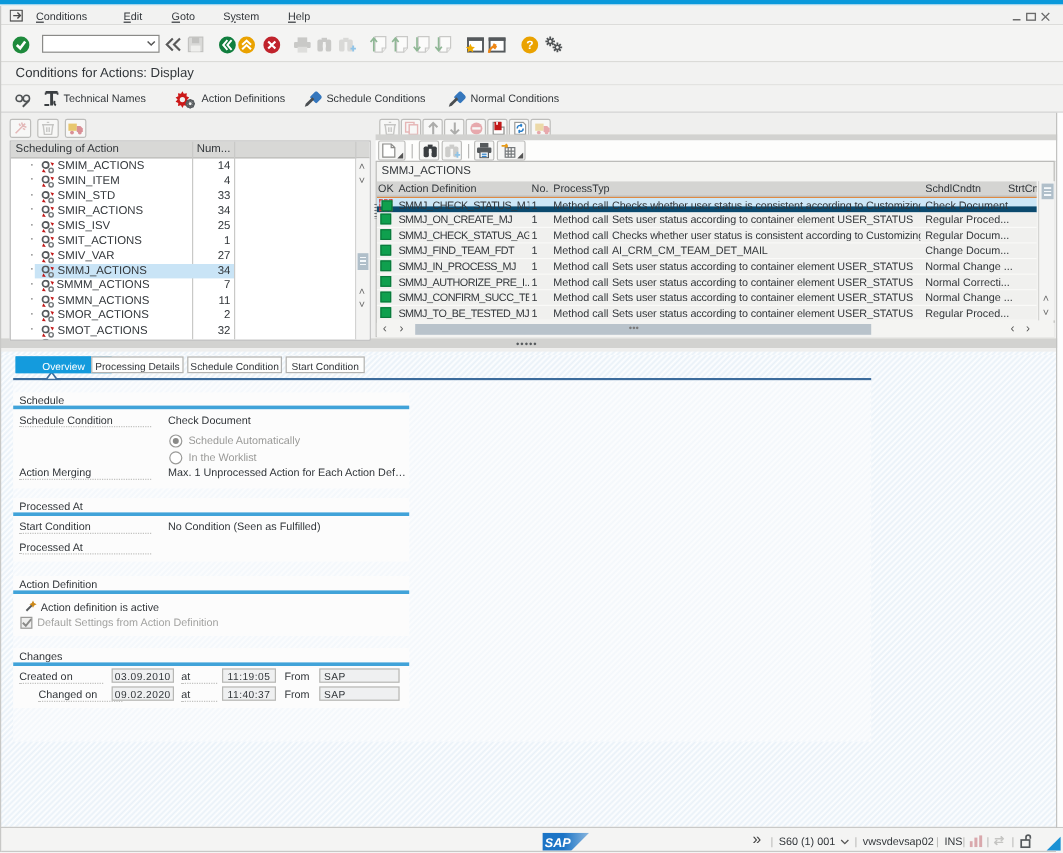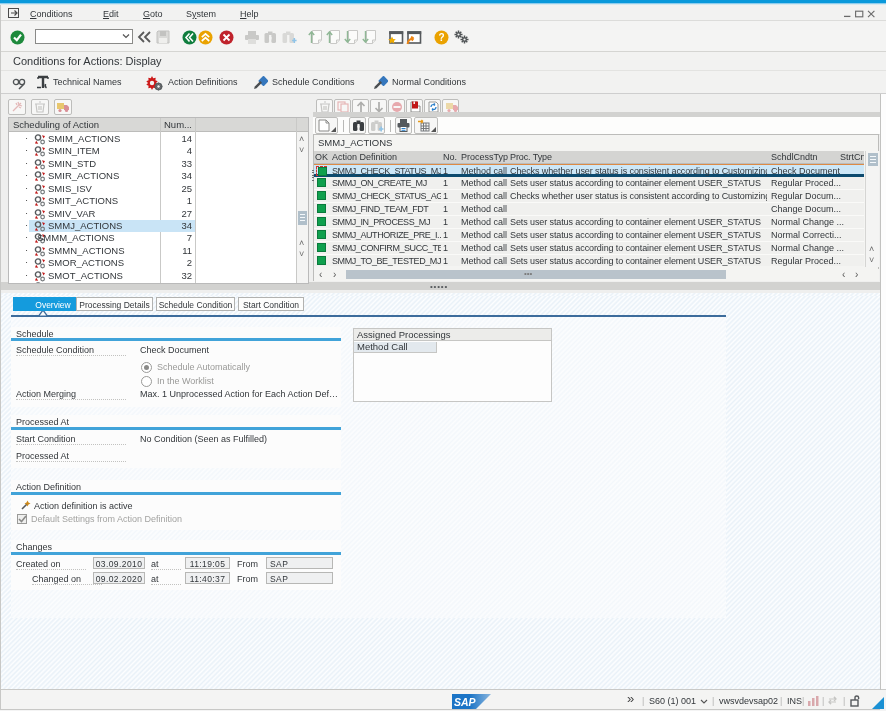--- a/index.html
+++ b/index.html
@@ -309,21 +309,21 @@
         </div>
     <div class="abs" style="left:0;top:114px;width:288px;height:12px">
           <div class="abs" style="left:20px;top:0;width:166px;height:12px;"></div>
           <span class="abs" style="left:16px;top:-1px;color:#444">·</span>
           <svg class="abs" style="left:25px;top:1px" width="12" height="11" viewBox="0 0 12 11">
             <circle cx="4" cy="3.5" r="2.6" fill="none" stroke="#55595c" stroke-width="1.4"></circle>
             <circle cx="8.6" cy="8" r="1.8" fill="none" stroke="#75797c" stroke-width="1.2"></circle>
             <path d="M8 1.2 L11 2 L9.6 4.4" fill="#c11818"></path>
             <path d="M4.2 9.8 L1 9.4 L2.2 6.8" fill="#c11818"></path>
           </svg>
-          <span class="abs" style="left:28px;top:0px;white-space:nowrap">SMMM_ACTIONS</span>
+          <span class="abs" style="left:38px;top:0px;white-space:nowrap">SMMM_ACTIONS</span>
           <span class="abs" style="left:140px;top:0px;width:43px;text-align:right">7</span>
         </div>
     <div class="abs" style="left:0;top:127px;width:288px;height:12px">
           <div class="abs" style="left:20px;top:0;width:166px;height:12px;"></div>
           <span class="abs" style="left:16px;top:-1px;color:#444">·</span>
           <svg class="abs" style="left:25px;top:1px" width="12" height="11" viewBox="0 0 12 11">
             <circle cx="4" cy="3.5" r="2.6" fill="none" stroke="#55595c" stroke-width="1.4"></circle>
             <circle cx="8.6" cy="8" r="1.8" fill="none" stroke="#75797c" stroke-width="1.2"></circle>
             <path d="M8 1.2 L11 2 L9.6 4.4" fill="#c11818"></path>
             <path d="M4.2 9.8 L1 9.4 L2.2 6.8" fill="#c11818"></path>
@@ -480,25 +480,24 @@
         </div>
       </div>
     <div class="abs" style="left:0px;top:40px;width:566px;height:147px;border:1px solid #bcbcba;background:#f4f4f2">
       <span class="abs" style="left:4px;top:2px">SMMJ_ACTIONS</span>
       <div id="grid2" class="abs" style="left:0px;top:16px;width:550px;height:115px;overflow:hidden">
           <div class="abs" style="left:0;top:0;width:550px;height:13px;background:#d4d4d2;border-bottom:1px solid #bcbcba;font-size:9px">
       <span class="abs" style="left:1px;top:1px;white-space:nowrap">OK</span>
       <span class="abs" style="left:18px;top:1px;white-space:nowrap">Action Definition</span>
       <span class="abs" style="left:129px;top:1px;white-space:nowrap">No.</span>
       <span class="abs" style="left:147px;top:1px;white-space:nowrap">ProcessTyp</span>
-      <span class="abs" style="left:196px;top:1px;white-space:nowrap;width:257px;overflow:hidden;letter-spacing:-0.1px">Proc. Type</span>
       <span class="abs" style="left:457px;top:1px;white-space:nowrap">SchdlCndtn</span>
       <span class="abs" style="left:526px;top:1px;white-space:nowrap">StrtCn</span>
       </div>
-      <div class="abs" style="left:0;top:13px;width:550px;height:13px;background:#cde7f7;border-top:1px solid #de8a44;border-bottom:3px solid #0c4a6e;font-size:9px">
+      <div class="abs" style="left:0;top:13px;width:550px;height:13px;background:#cde7f7;border-top:1px solid #de8a44;border-bottom:5px solid #0c4a6e;font-size:9px">
       <div class="abs" style="left:2px;top:1px;width:11px;height:10px;border:1px dashed #cc3333;">
               <div class="abs" style="left:1px;top:0px;width:9px;height:9px;background:#0fa04e;border:1px solid #0a7a3c"></div>
             </div>
       <span class="abs" style="left:18px;top:1px;white-space:nowrap;width:109px;overflow:hidden;letter-spacing:-0.42px">SMMJ_CHECK_STATUS_MJ</span>
       <span class="abs" style="left:129px;top:1px">1</span>
       <span class="abs" style="left:147px;top:1px;white-space:nowrap">Method call</span>
       <span class="abs" style="left:196px;top:1px;white-space:nowrap;width:257px;overflow:hidden;letter-spacing:-0.1px">Checks whether user status is consistent according to Customizing</span>
       <span class="abs" style="left:457px;top:1px;white-space:nowrap">Check Document</span>
       </div>
       <div class="abs" style="left:0;top:26px;width:550px;height:13px;background:#f0f0ee;border-bottom:1px solid #fafaf8;font-size:9px">
@@ -521,20 +520,21 @@
       <span class="abs" style="left:196px;top:1px;white-space:nowrap;width:257px;overflow:hidden;letter-spacing:-0.1px">Checks whether user status is consistent according to Customizing</span>
       <span class="abs" style="left:457px;top:1px;white-space:nowrap">Regular Docum...</span>
       </div>
       <div class="abs" style="left:0;top:52px;width:550px;height:13px;background:#f0f0ee;border-bottom:1px solid #fafaf8;font-size:9px">
       <div class="abs" style="left:2px;top:1px;width:11px;height:10px;">
               <div class="abs" style="left:1px;top:0px;width:9px;height:9px;background:#0fa04e;border:1px solid #0a7a3c"></div>
             </div>
       <span class="abs" style="left:18px;top:1px;white-space:nowrap;width:109px;overflow:hidden;letter-spacing:-0.42px">SMMJ_FIND_TEAM_FDT</span>
       <span class="abs" style="left:129px;top:1px">1</span>
       <span class="abs" style="left:147px;top:1px;white-space:nowrap">Method call</span>
+      <span class="abs" style="left:196px;top:1px;white-space:nowrap;width:257px;overflow:hidden;letter-spacing:-0.1px">AI_CRM_CM_TEAM_DET_MAIL</span>
       <span class="abs" style="left:457px;top:1px;white-space:nowrap">Change Docum...</span>
       </div>
       <div class="abs" style="left:0;top:65px;width:550px;height:13px;background:#f0f0ee;border-bottom:1px solid #fafaf8;font-size:9px">
       <div class="abs" style="left:2px;top:1px;width:11px;height:10px;">
               <div class="abs" style="left:1px;top:0px;width:9px;height:9px;background:#0fa04e;border:1px solid #0a7a3c"></div>
             </div>
       <span class="abs" style="left:18px;top:1px;white-space:nowrap;width:109px;overflow:hidden;letter-spacing:-0.42px">SMMJ_IN_PROCESS_MJ</span>
       <span class="abs" style="left:129px;top:1px">1</span>
       <span class="abs" style="left:147px;top:1px;white-space:nowrap">Method call</span>
       <span class="abs" style="left:196px;top:1px;white-space:nowrap;width:257px;overflow:hidden;letter-spacing:-0.1px">Sets user status according to container element USER_STATUS</span>
@@ -616,28 +616,20 @@
     <span class="lbl" style="left:129px;top:18px">Check Document</span>
     <span class="abs" style="left:130px;top:35px;width:11px;height:11px;border:1px solid #9a9a98;border-radius:50%;background:#fff"></span>
     <span class="abs" style="left:133px;top:38px;width:5px;height:5px;border-radius:50%;background:#8a8a88"></span>
     <span class="lbl" style="left:146px;top:35px;color:#9a9a98">Schedule Automatically</span>
     <span class="abs" style="left:130px;top:49px;width:11px;height:11px;border:1px solid #9a9a98;border-radius:50%;background:#fff"></span>
     <span class="lbl" style="left:146px;top:49px;color:#9a9a98">In the Worklist</span>
     <span class="lbl dotted" style="left:5px;top:62px;width:110px">Action Merging</span>
     <span class="lbl" style="left:129px;top:62px">Max. 1 Unprocessed Action for Each Action Def…</span>
   </div>
 
-  <div class="abs" style="left:353px;top:32px;width:199px;height:74px;background:#fdfdfd;border:1px solid #c6c6c4">
-    <div class="abs" style="left:0;top:0;width:197px;height:12px;background:#ececea;border-bottom:1px solid #c6c6c4">
-        <span class="abs" style="left:3px;top:0px">Assigned Processings</span>
-      </div>
-    <div class="abs" style="left:0;top:13px;width:83px;height:11px;background:#e3e9ee;border-right:1px solid #c6c6c4;border-bottom:1px solid #c6c6c4">
-        <span class="abs" style="left:3px;top:-1px">Method Call</span>
-      </div>
-  </div>
 
   <div class="grp" style="left:11px;top:119px;width:330px;height:53px">
     <span class="grptitle" style="top:2px">Processed At</span>
     <div class="bluline" style="top:12px;width:330px;height:3px"></div>
     <span class="lbl dotted" style="left:5px;top:19px;width:110px">Start Condition</span>
     <span class="lbl" style="left:129px;top:19px">No Condition (Seen as Fulfilled)</span>
     <span class="lbl dotted" style="left:5px;top:36px;width:110px">Processed At</span>
   </div>
 
   <div class="grp" style="left:11px;top:184px;width:330px;height:50px">

